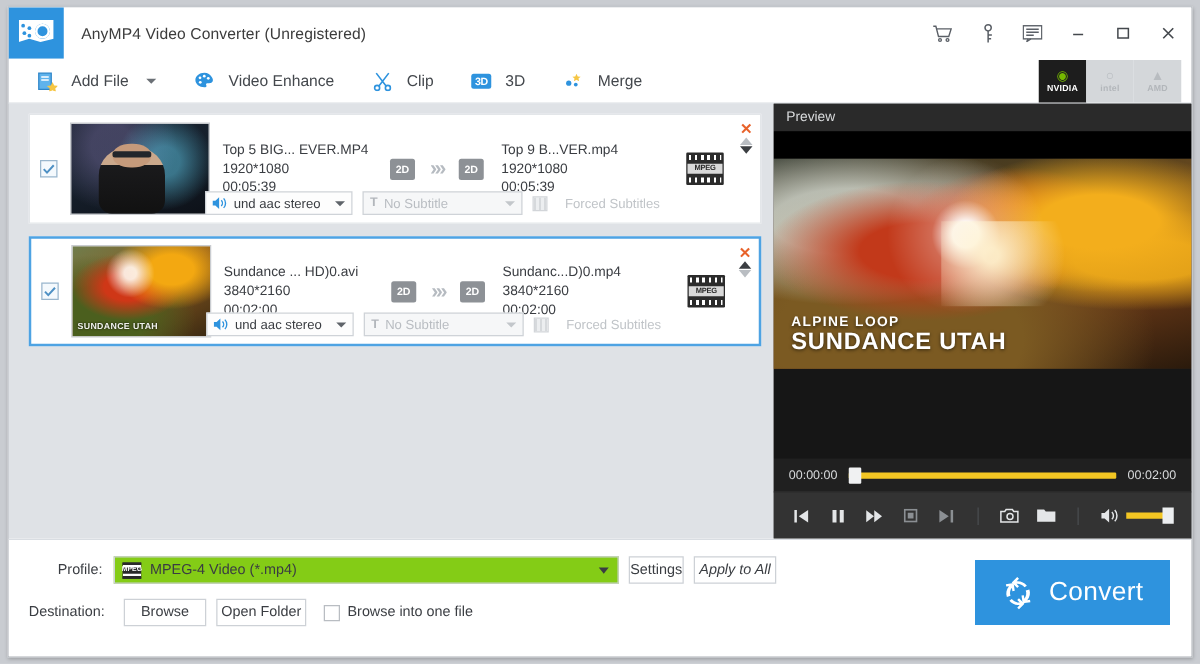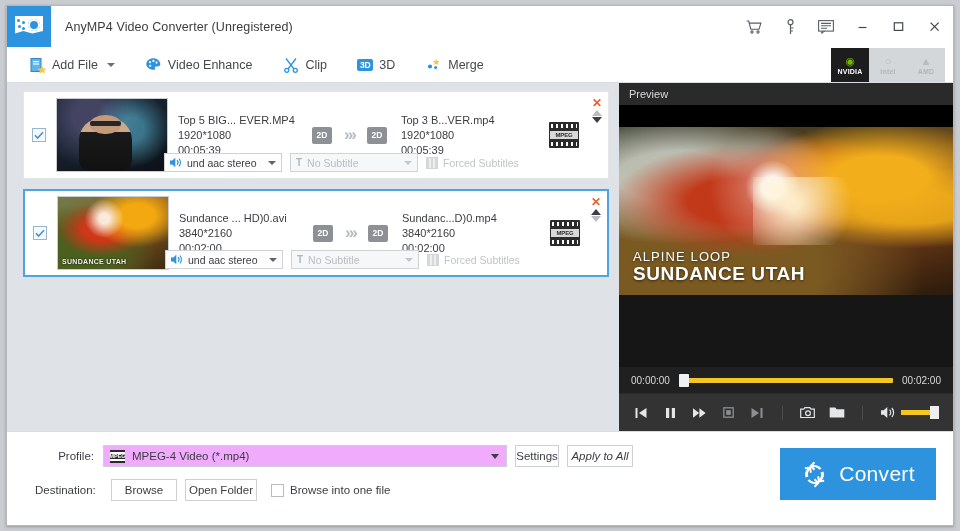--- a/index.html
+++ b/index.html
@@ -62,21 +62,21 @@
     justify-content: center; color: #44484d; cursor: pointer;
   }
 
   
   .toolbar {
     height: 36px; flex: 0 0 36px; position: relative;
     background: #ffffff; border-bottom: 1px solid #d9dde2;
     display: flex; align-items: center; padding-left: 22px; gap: 30px;
   }
   .tool {
-    display: flex; align-items: center; gap: 6px; cursor: pointer;
+    display: flex; align-items: center; gap: 11px; cursor: pointer;
     font-size: 12.5px; color: #44484d;
   }
   .tool .ic { width: 17px; height: 17px; display:flex; align-items:center; justify-content:center;}
   .caret-d {
     width: 0; height: 0; border-left: 4px solid transparent;
     border-right: 4px solid transparent; border-top: 4px solid #6b7076;
     margin-left: 3px;
   }
   .badge3d {
     background: #2e93de; color: #fff; font-size: 8.5px; font-weight: bold;
@@ -215,21 +215,21 @@
   }
   .dd.audio { width: 118px; }
   .dd.sub { width: 128px; color: #b9bdc2; background: #f6f7f8; }
   .dd .lbl { flex: 1 1 auto; white-space: nowrap; overflow: hidden; }
   .dd .cv {
     width: 0; height: 0; border-left: 4px solid transparent;
     border-right: 4px solid transparent; border-top: 4px solid #5f646a;
   }
   .dd.sub .cv { border-top-color: #c3c7cb; }
   .forced {
-    display: flex; align-items: center; gap: 5px;
+    display: flex; align-items: center; gap: 14px;
     font-size: 10.5px; color: #c0c4c8;
   }
   .forced .fbox {
     width: 12px; height: 12px; background:
       repeating-linear-gradient(90deg,#d6d9dc 0 2px,#eceef0 2px 4px);
     border: 1px solid #d2d5d9;
   }
 
   
   .preview {
@@ -254,21 +254,21 @@
       linear-gradient(165deg,#2a2e22 0%,#6b4a1d 42%,#6d3b18 68%,#2a1a0c 100%);
   }
   .pv-screen .sunray {
     position: absolute; left: 40%; top: 30%; width: 40%; height: 40%;
     background: radial-gradient(circle at 30% 40%, rgba(255,244,210,.9) 0 6%, rgba(255,220,140,0) 58%);
   }
   .pv-title {
     position: absolute; left: 14px; bottom: 10px; color: #fff;
     text-shadow: 0 1px 3px rgba(0,0,0,.6);
   }
-  .pv-title .sm { font-size: 13px; letter-spacing: 1.1px; font-weight: normal; display:block; }
+  .pv-title .sm { font-size: 11px; letter-spacing: 1.1px; font-weight: bold; display:block; }
   .pv-title .lg { font-size: 19px; letter-spacing: .6px; font-weight: bold; display:block; margin-top:-1px;}
   .pv-letterbox-b { flex: 1 1 auto; background: #161616; }
   .pv-seek {
     height: 26px; flex: 0 0 26px; background: #202020;
     display: flex; align-items: center; padding: 0 12px; gap: 9px;
   }
   .pv-time { color: #d8dadc; font-size: 10px; flex: 0 0 auto; }
   .seekwrap { flex: 1 1 auto; display: flex; align-items: center; position: relative; height: 14px;}
   .seekbar { position:absolute; left:0; right:0; top:5px; height: 5px; background: #f3c623; border-radius: 1px;}
   .seekknob {
@@ -287,29 +287,29 @@
   .pc.dim { color: #8b8f93; }
   .pc-sep { width: 1px; height: 14px; background: #4a4d50; margin: 0 4px; }
   .volwrap { display: flex; align-items: center; gap: 5px; flex: 1 1 auto; }
   .volbar { position: relative; flex: 1 1 auto; height: 13px; }
   .volbar .vfill { position: absolute; left:0; right:8px; top: 4px; height: 5px; background: #f3c623;}
   .volknob { position: absolute; right: 0; top: 0; width: 9px; height: 13px; background: #eceef0; cursor: pointer;}
 
   
   .bottom {
     flex: 0 0 94px; background: #fff; border-top: 1px solid #d9dde2;
-    position: relative; padding: 13px 16px 0 28px;
+    position: relative; padding: 13px 16px 0 16px;
   }
   .brow { display: flex; align-items: center; margin-bottom: 12px; }
   .blabel {
     width: 68px; flex: 0 0 68px; text-align: right; padding-right: 9px;
     font-size: 11.5px; color: #3a3d42;
   }
   .bfield {
-    height: 22px; border: 1px solid #cdd1d6; background: #f0abfc;
+    height: 22px; border: 1px solid #cdd1d6; background: #84cc16;
     display: flex; align-items: center; padding: 0 6px; font-size: 11.5px;
     color: #3a3d42; position: relative;
   }
   .bfield.profile { width: 404px; flex: 0 0 404px; cursor: pointer; }
   .bfield.dest { width: 404px; flex: 0 0 404px; background: #fbfbfb; }
   .mpeg-ic {
     width: 15px; height: 13px; background: #2a2a2a; color: #fff;
     font-size: 5.5px; font-weight: bold; display: flex; align-items: center;
     justify-content: center; margin-right: 7px; flex: 0 0 15px;
     border-top: 2px solid #2a2a2a; border-bottom: 2px solid #2a2a2a;
@@ -487,21 +487,21 @@
         </div>
         <div class="finfo">
           <div class="nm">Top 5 BIG... EVER.MP4</div>
           <div>1920*1080</div>
           <div>00:05:39</div>
         </div>
         <div class="tag2d">2D</div>
         <div class="arrows">›››</div>
         <div class="tag2d">2D</div>
         <div class="finfo" style="margin-left:14px">
-          <div class="nm">Top 3 B...VER.mp4</div>
+          <div class="nm">Top 9 B...VER.mp4</div>
           <div>1920*1080</div>
           <div>00:05:39</div>
         </div>
         <div class="strip">
           <div class="body-s"></div>
             <div class="perf t"></div>
             <div class="perf b"></div>
           <div class="mid">MPEG</div>
         </div>
         <div class="rowctl">

